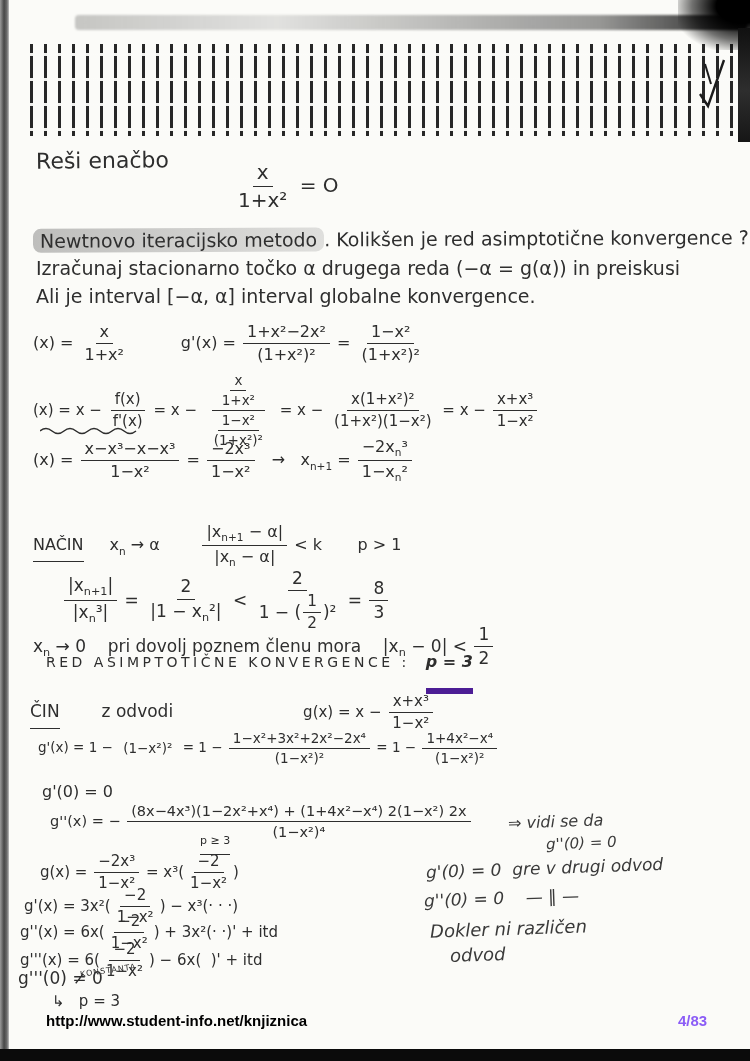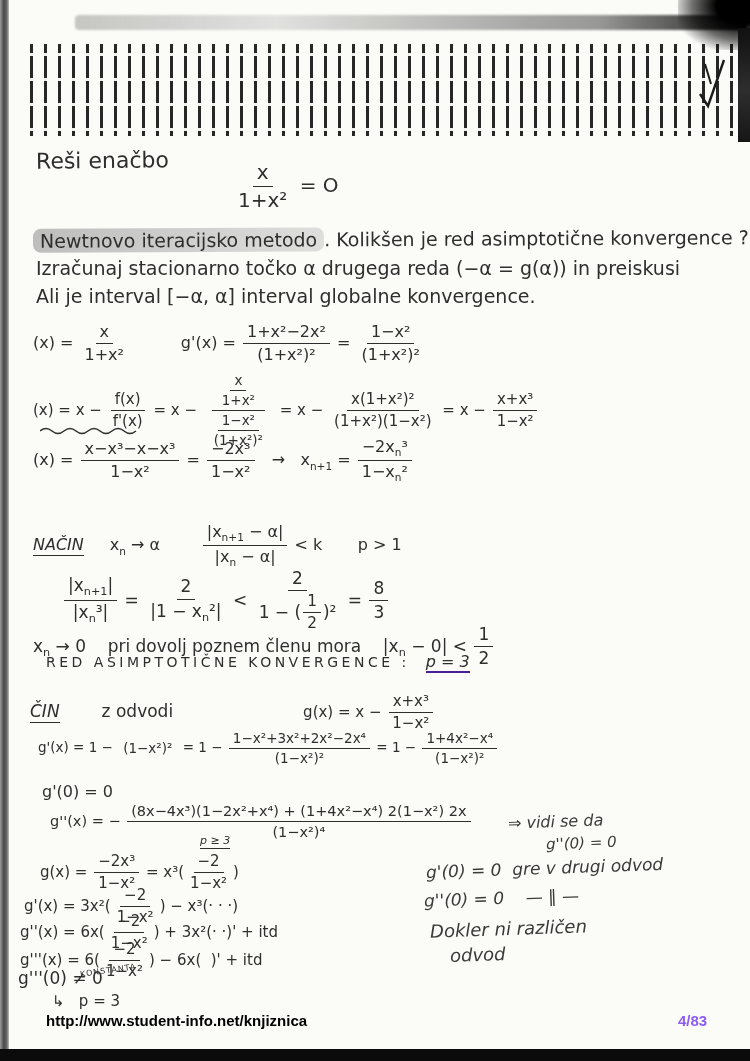--- a/index.html
+++ b/index.html
@@ -8,22 +8,22 @@
   .hw{position:absolute;white-space:pre;}
   .math{display:inline-block;white-space:pre;}
   .frac{display:inline-flex;flex-direction:column;align-items:center;vertical-align:middle;margin:0 2px;}
   .frac .frac{font-size:.9em;}
   .num,.den{text-align:center;line-height:1.25;padding:0 4px;}
   .num{border-bottom:1.5px solid currentColor;padding-bottom:1px;}
   .den{padding-top:1px;}
   sub{font-size:.66em;}
   .hl{background:linear-gradient(100deg,rgba(105,105,105,.42),rgba(150,150,150,.28));
       border-radius:8px;padding:1px 7px;}
-  .ul{border-bottom:1.6px solid #2e2e2e;padding-bottom:1px;font-style:italic;}
-  .ul2{border-bottom:2px solid #4c1d95;padding-bottom:0;}
+  .ul{border-bottom:1.6px solid #2e2e2e;padding-bottom:7px;}
+  .ul2{border-bottom:6px solid #4c1d95;padding-bottom:17px;font-weight:bold;}
   .caps{letter-spacing:3.5px;}
   .note{font-style:italic;color:#3a3a3a;}
   
   .edge-left{position:absolute;left:0;top:0;width:9px;height:1061px;
       background:linear-gradient(90deg,#9a9a9a,#474747 45%,#6d6d6d 78%,#c0c0c0);}
   .edge-bottom{position:absolute;left:0;bottom:0;width:750px;height:12px;background:#0b0b0b;}
   .smear-top{position:absolute;left:75px;top:15px;width:672px;height:15px;border-radius:4px;
       background:linear-gradient(90deg,rgba(40,40,40,.25),rgba(40,40,40,.12) 30%,rgba(30,30,30,.45) 78%,rgba(8,8,8,.9));
       filter:blur(1.2px);}
   .barcode{position:absolute;left:30px;top:44px;width:714px;height:92px;

